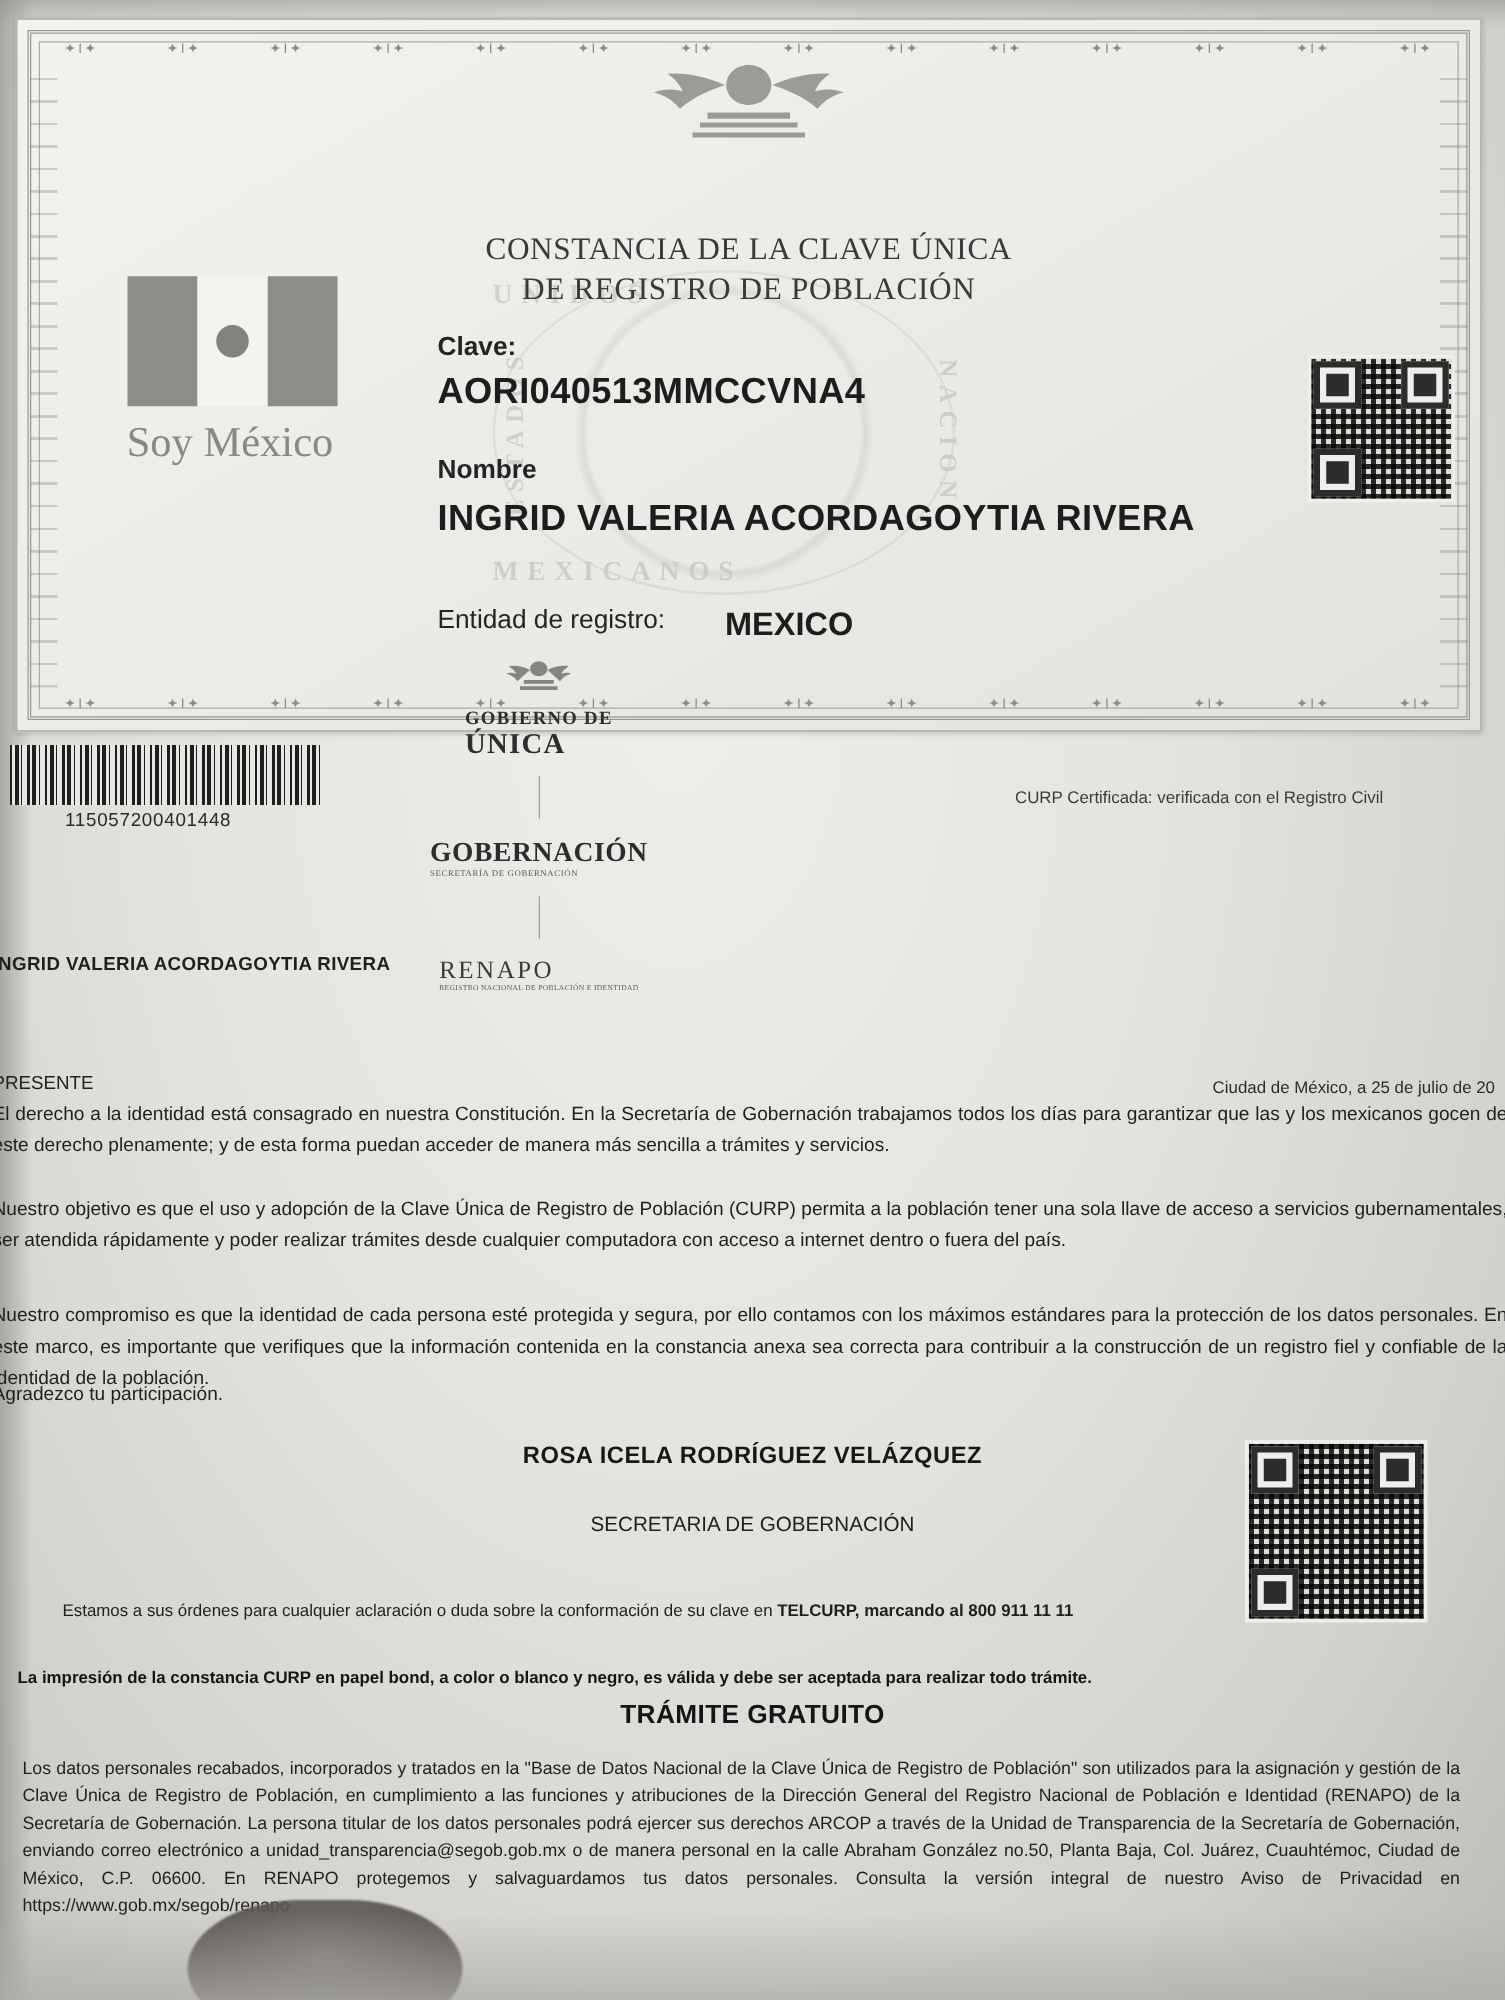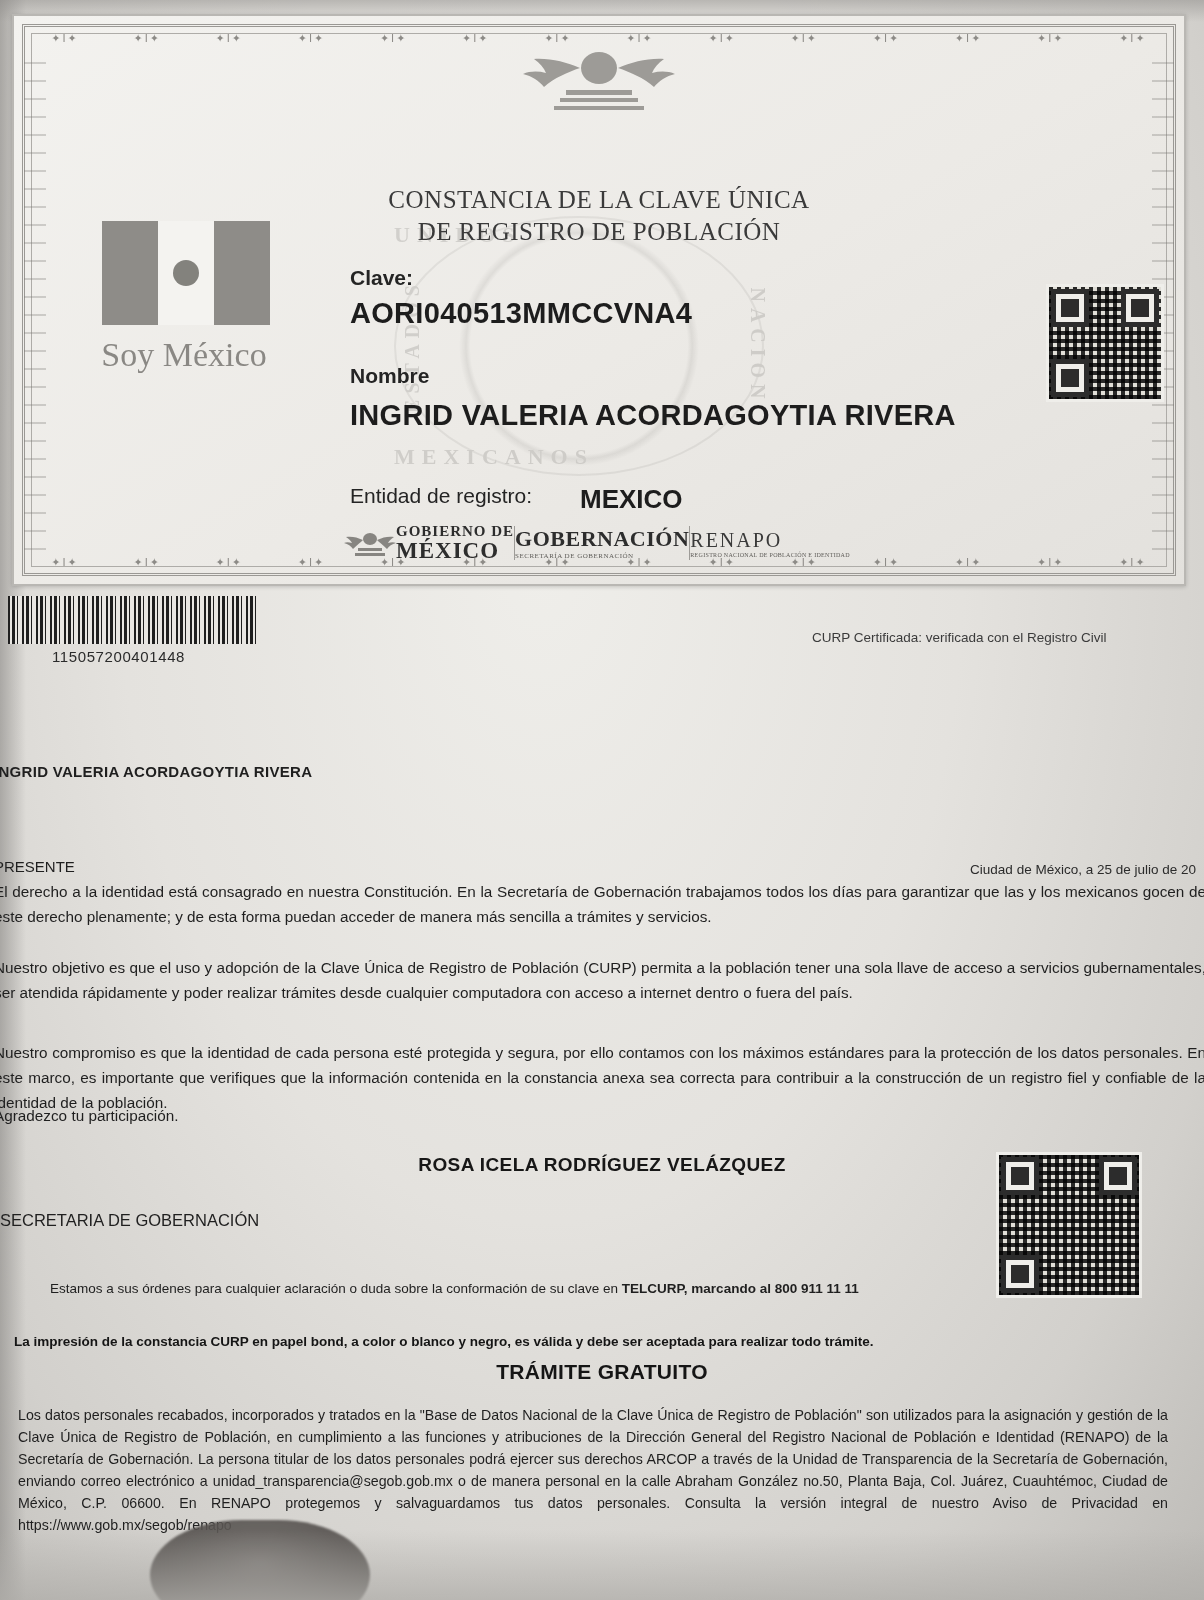--- a/index.html
+++ b/index.html
@@ -146,21 +146,21 @@
   .qr-top{left:1032px;top:268px;width:112px;height:112px;}
   .qr .fp{
     position:absolute;width:28px;height:28px;border:5px solid #2c2c2c;background:#efeeea;
   }
   .qr .fp:after{content:"";position:absolute;inset:5px;background:#2c2c2c;}
   .qr .fp.a{left:2px;top:2px;}
   .qr .fp.b{right:2px;top:2px;}
   .qr .fp.c{left:2px;bottom:2px;}
 
   .logos{
-    position:absolute;left:330px;top:508px;display:flex;align-items:center;
+    position:absolute;left:330px;top:508px;display:flex;align-items:center;gap:14px;flex-direction:column;
   }
   .logo-eagle{width:52px;height:30px;opacity:.8;}
   .gob{
     font-family:"Liberation Serif", serif;line-height:1.02;
   }
   .gob .g1{font-size:15px;font-weight:bold;letter-spacing:1px;color:#2d2d2d;}
   .gob .g2{font-size:23px;font-weight:bold;letter-spacing:1px;color:#2d2d2d;}
   .divider{width:1px;height:34px;background:#9e9c98;}
   .gobn{font-family:"Liberation Serif", serif;}
   .gobn .n1{font-size:22px;font-weight:bold;color:#2d2d2d;letter-spacing:.5px;}
@@ -195,21 +195,21 @@
   .p1{top:879px;}
   .p2{top:955px;}
   .p3{top:1040px;}
   .p4{top:1103px;}
 
   .signer{
     position:absolute;left:0;right:0;top:1154px;text-align:center;
     font-size:19px;font-weight:bold;letter-spacing:.4px;color:#171717;
   }
   .signer-role{
-    position:absolute;left:0;right:0;top:1211px;
+    position:absolute;left:0;right:0;top:1211px;text-align:center;
     font-size:16.5px;color:#1f1f1f;
   }
   .qr-bot{left:996px;top:1152px;width:140px;height:140px;}
 
   .telcurp{position:absolute;left:14px;top:1281px;font-size:13.5px;color:#1f1f1f;margin-left:36px;}
   .telcurp b{font-weight:bold;}
   .impr{position:absolute;left:14px;top:1334px;font-size:13.5px;font-weight:bold;color:#151515;}
   .gratuito{position:absolute;left:0;right:0;top:1360px;text-align:center;font-size:21px;font-weight:bold;color:#151515;letter-spacing:.3px;}
 
   .privacy{
@@ -312,21 +312,21 @@
     <svg class="logo-eagle" viewBox="0 0 52 30">
       <g fill="#6f6d69">
         <ellipse cx="26" cy="11" rx="7" ry="6"></ellipse>
         <path d="M19 12C13 9 7 8 2 9c3 2 5 4 6 6-3-1-6-1-8 0 4 1 7 3 9 6 4-4 8-7 10-9z"></path>
         <path d="M33 12c6-3 12-4 17-3-3 2-5 4-6 6 3-1 6-1 8 0-4 1-7 3-9 6-4-4-8-7-10-9z"></path>
         <path d="M14 20h24v3H14zM11 25h30v3H11z"></path>
       </g>
     </svg>
     <div class="gob">
       <div class="g1">GOBIERNO DE</div>
-      <div class="g2">MÉXICO</div>
+      <div class="g2">ÚNICA</div>
     </div>
     <div class="divider"></div>
     <div class="gobn">
       <div class="n1">GOBERNACIÓN</div>
       <div class="n2">SECRETARÍA DE GOBERNACIÓN</div>
     </div>
     <div class="divider"></div>
     <div class="renapo">
       <div class="r1">RENAPO</div>
       <div class="r2">REGISTRO NACIONAL DE POBLACIÓN E IDENTIDAD</div>

